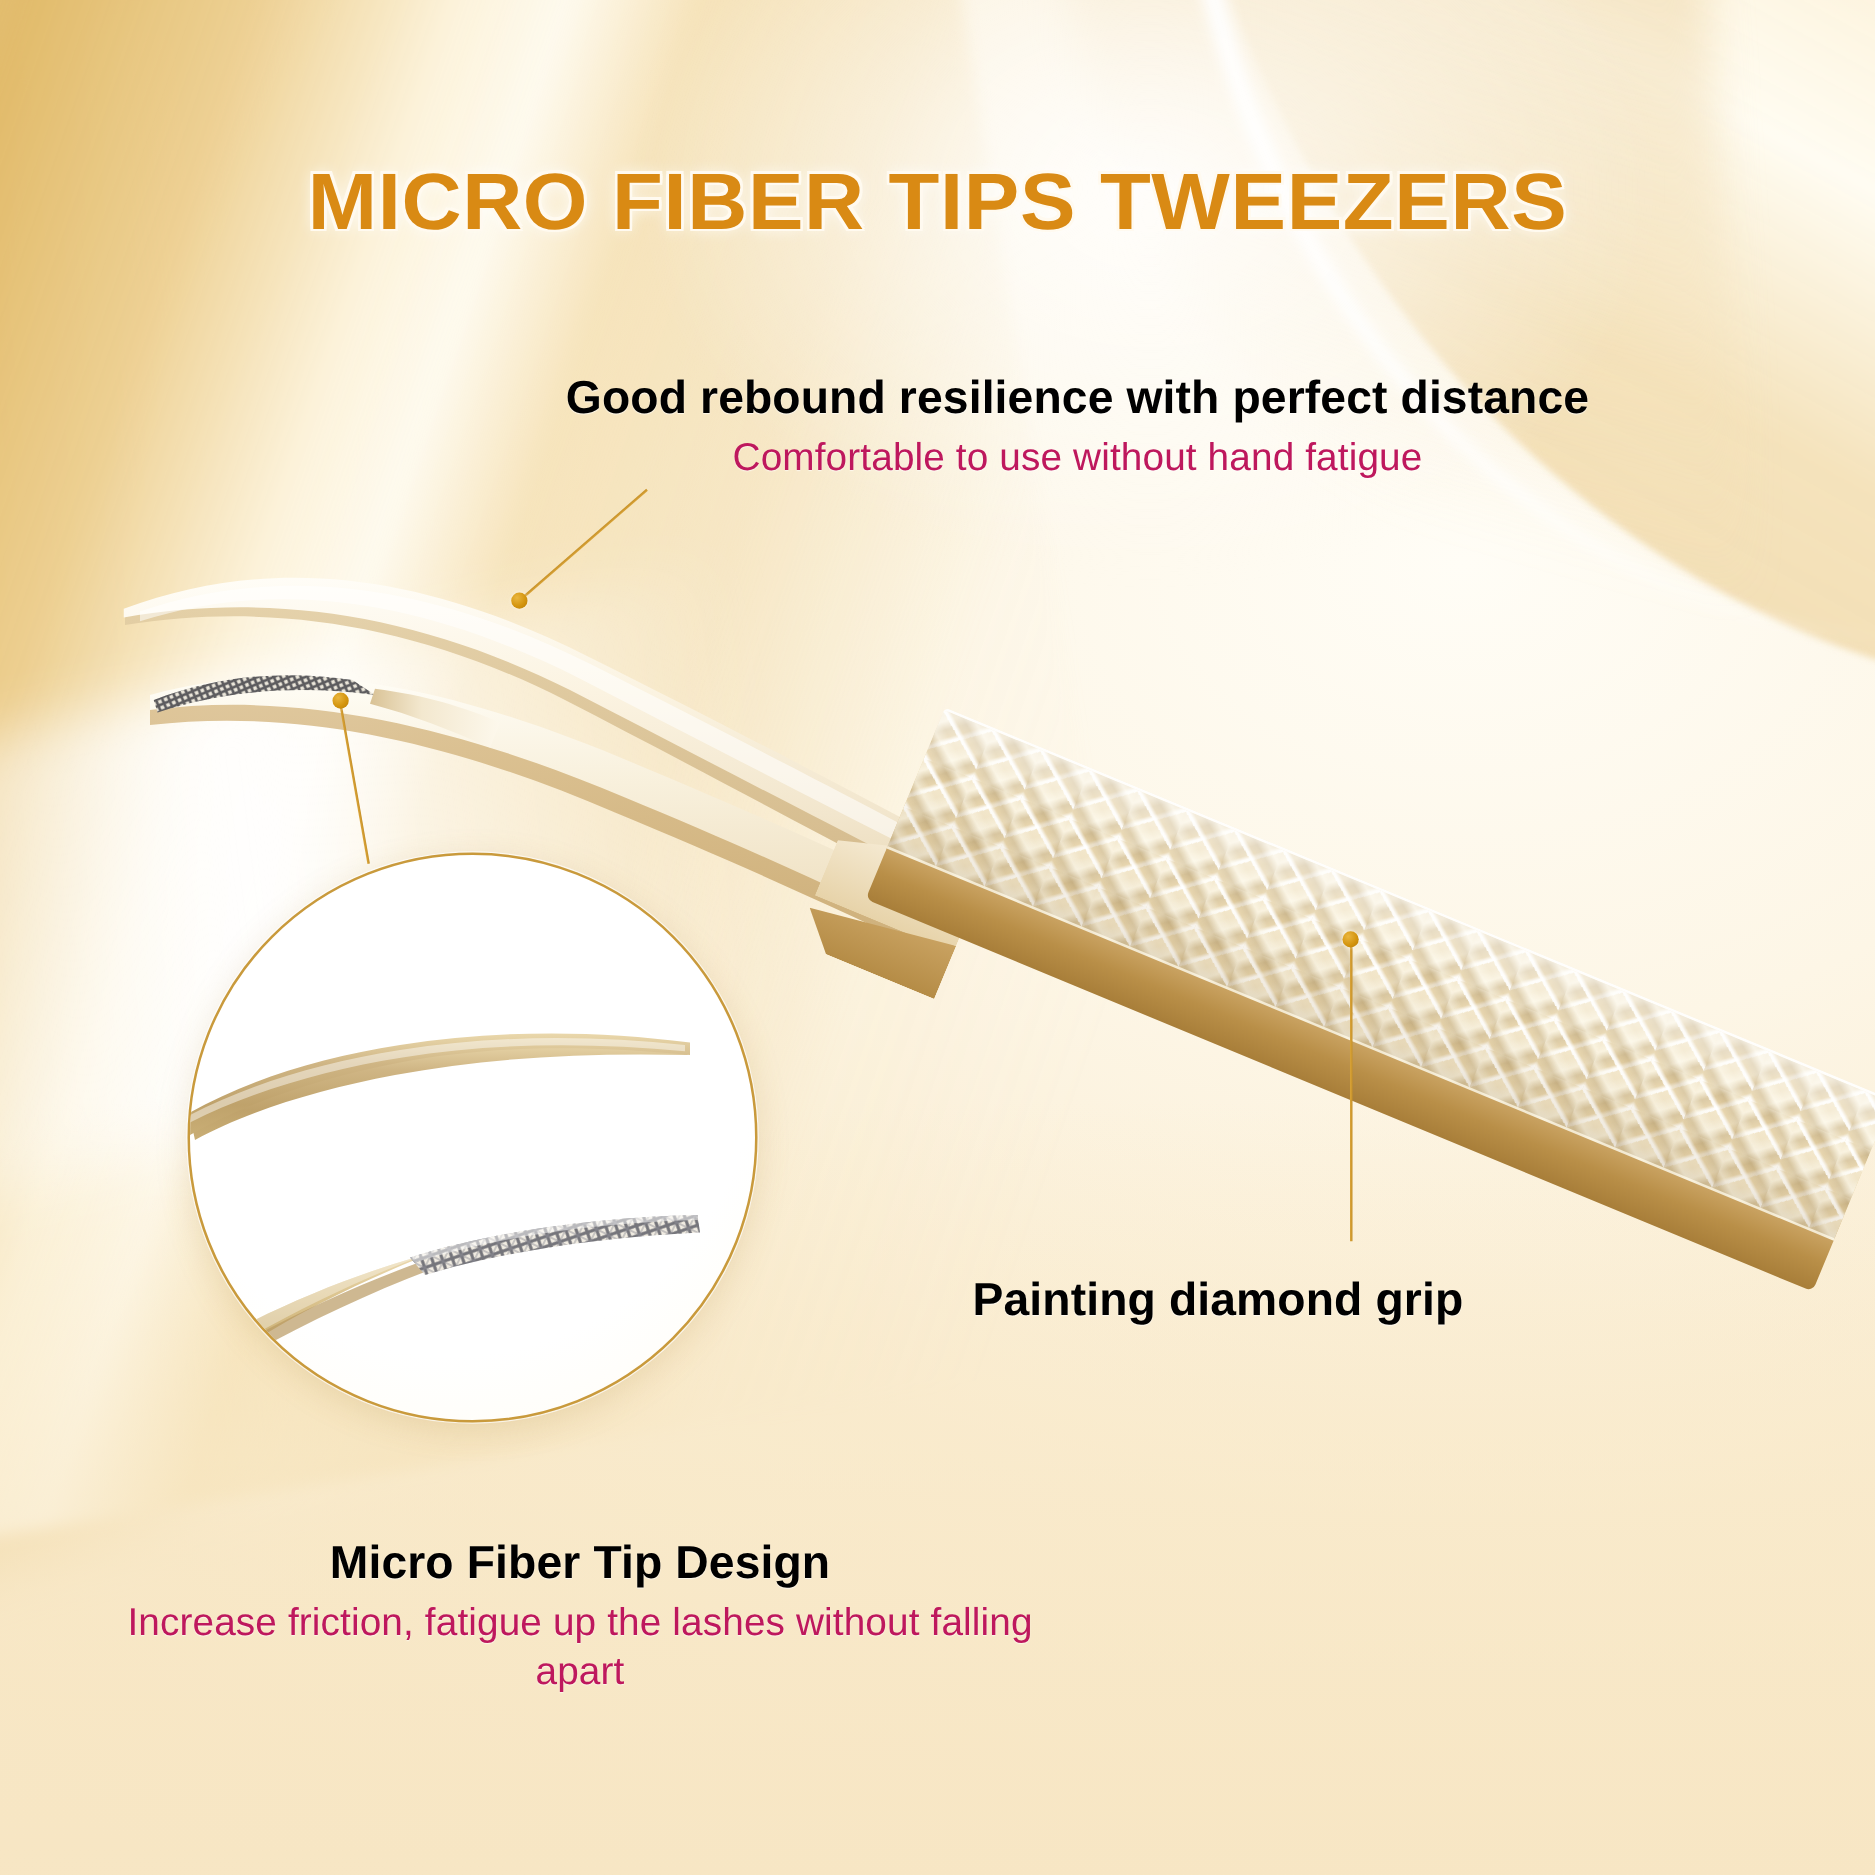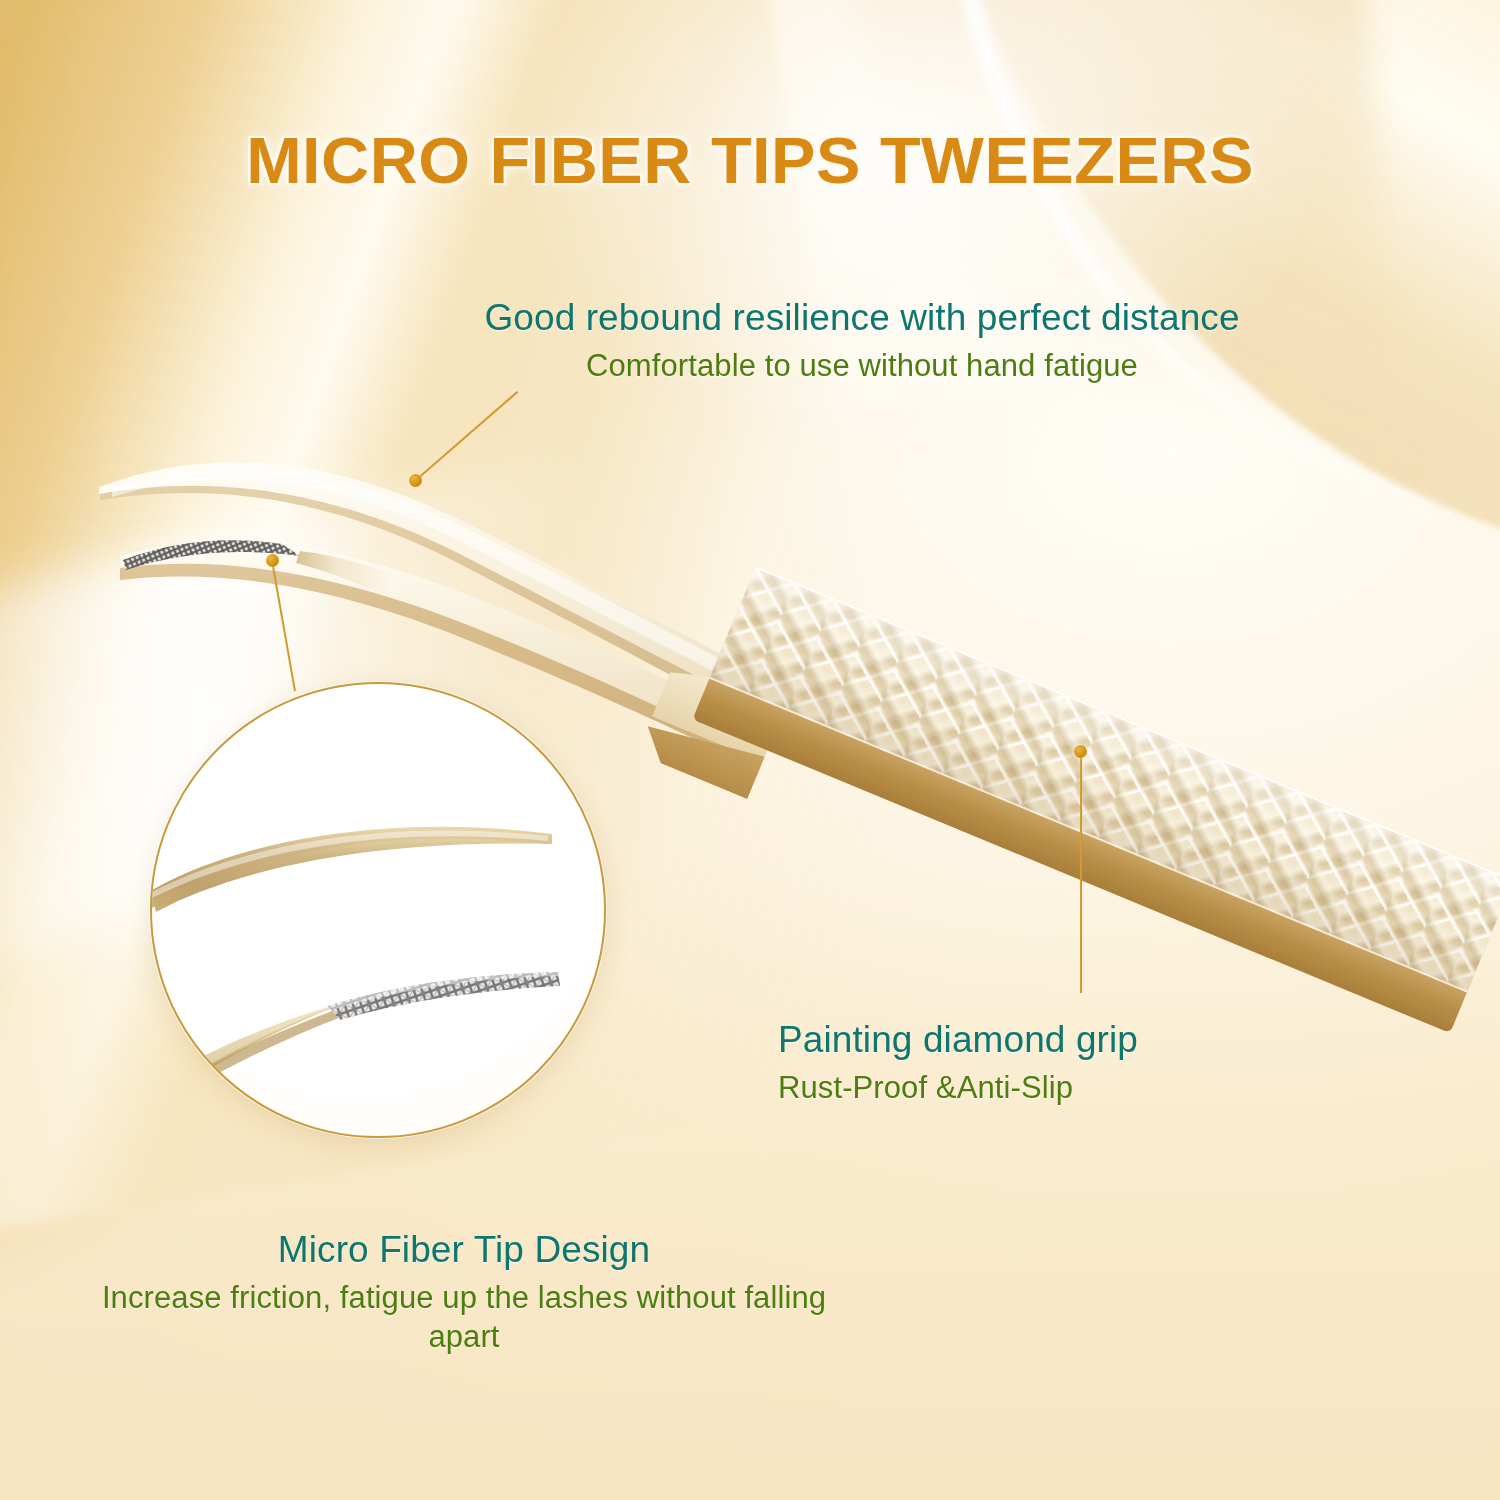--- a/index.html
+++ b/index.html
@@ -292,31 +292,31 @@
     width: 13px; height: 13px;
     border-radius: 50%;
     background: radial-gradient(circle at 35% 32%, #eab63f 0%, #d4950f 55%, #b87c07 100%);
     box-shadow: 0 0 3px rgba(255,255,255,0.6);
   }
 
   
   .callout { position: absolute; }
   .callout-title {
     font-size: 37px;
-    font-weight: 400;
-    color: #0f766e;
+    font-weight: 700;
+    color: #000000;
     line-height: 1.18;
     letter-spacing: 0.1px;
     text-shadow: 0 1px 1px rgba(255,255,255,0.7);
     margin: 0;
   }
   .callout-sub {
     font-size: 31px;
     font-weight: 400;
-    color: #4d7c0f;
+    color: #be185d;
     line-height: 1.26;
     letter-spacing: 0.1px;
     text-shadow: 0 1px 1px rgba(255,255,255,0.65);
     margin: 6px 0 0 0;
   }
   .c-top { left: 452px; top: 296px; width: 820px; text-align: center; }
   .c-grip { left: 778px; top: 1018px; width: 680px; text-align: left; }
   .c-tip  { left: 58px;  top: 1228px; width: 730px; text-align: center; margin-left: 41px; }
 </style>
 </head>
@@ -476,21 +476,20 @@
     <div class="leader-dot" style="left:1074px; top:745px;"></div>
   </div>
 
   <div class="callout c-top">
     <p class="callout-title">Good rebound resilience with perfect distance</p>
     <p class="callout-sub">Comfortable to use without hand fatigue</p>
   </div>
 
   <div class="callout c-grip">
     <p class="callout-title">Painting diamond grip</p>
-    <p class="callout-sub">Rust-Proof &amp;Anti-Slip</p>
   </div>
 
   <div class="callout c-tip">
     <p class="callout-title">Micro Fiber Tip Design</p>
     <p class="callout-sub">Increase friction, fatigue up the lashes without falling apart</p>
   </div>
 
 </div>
 
 </body></html>

